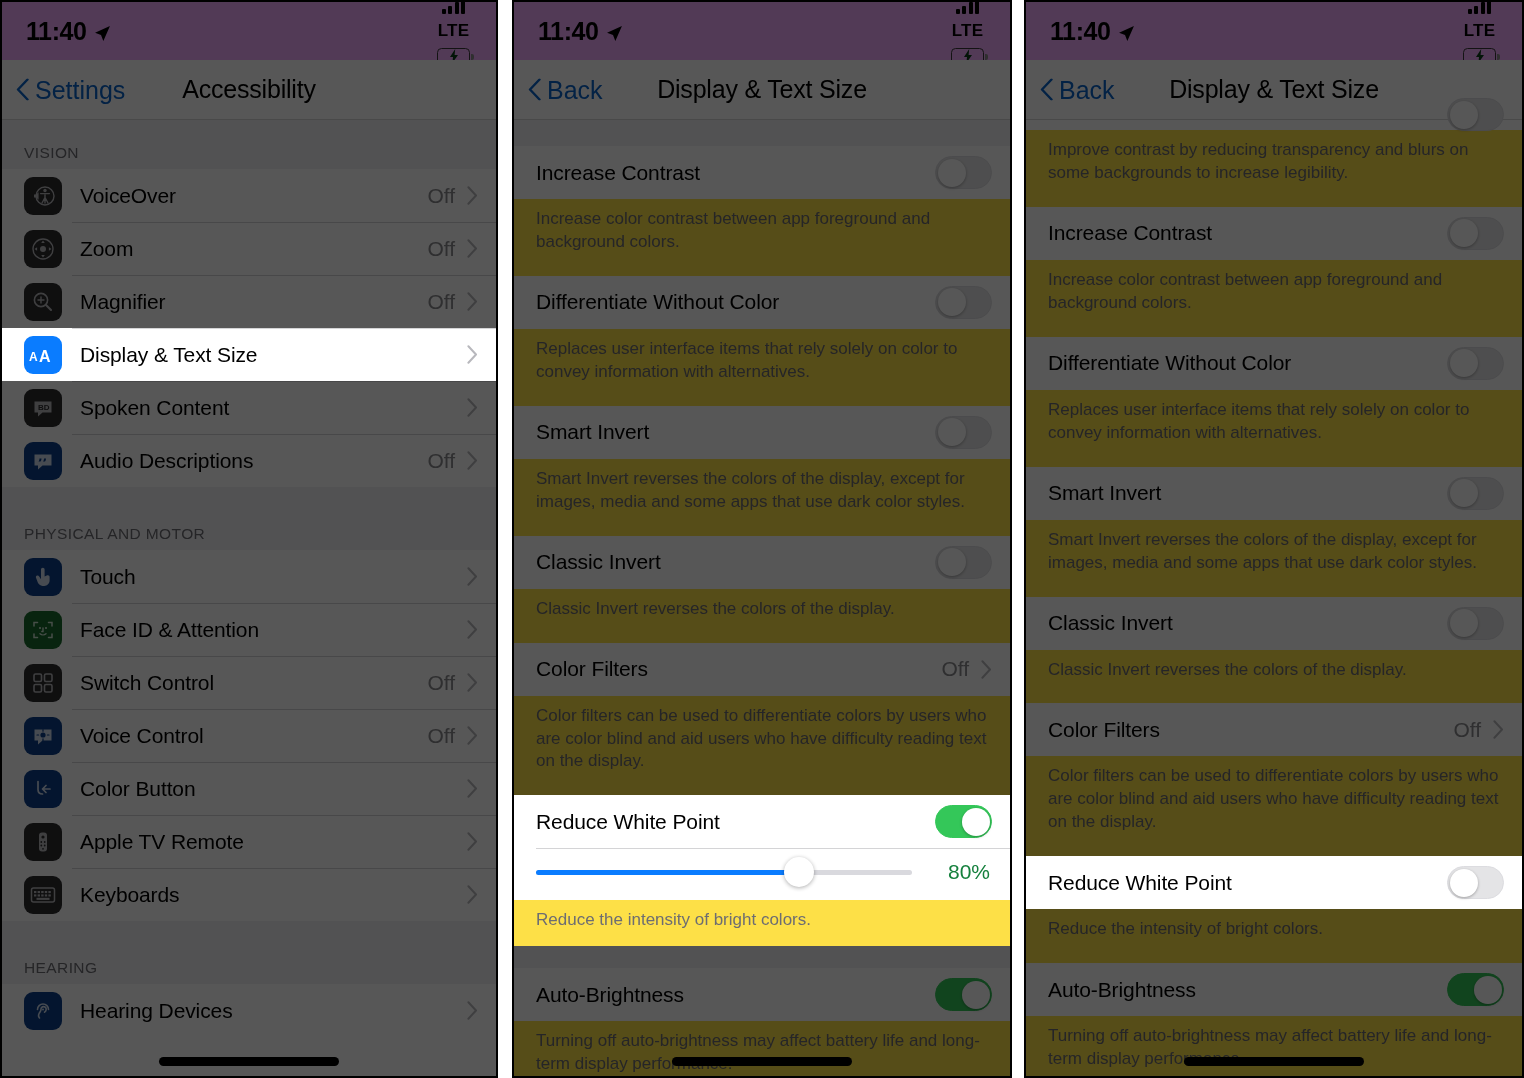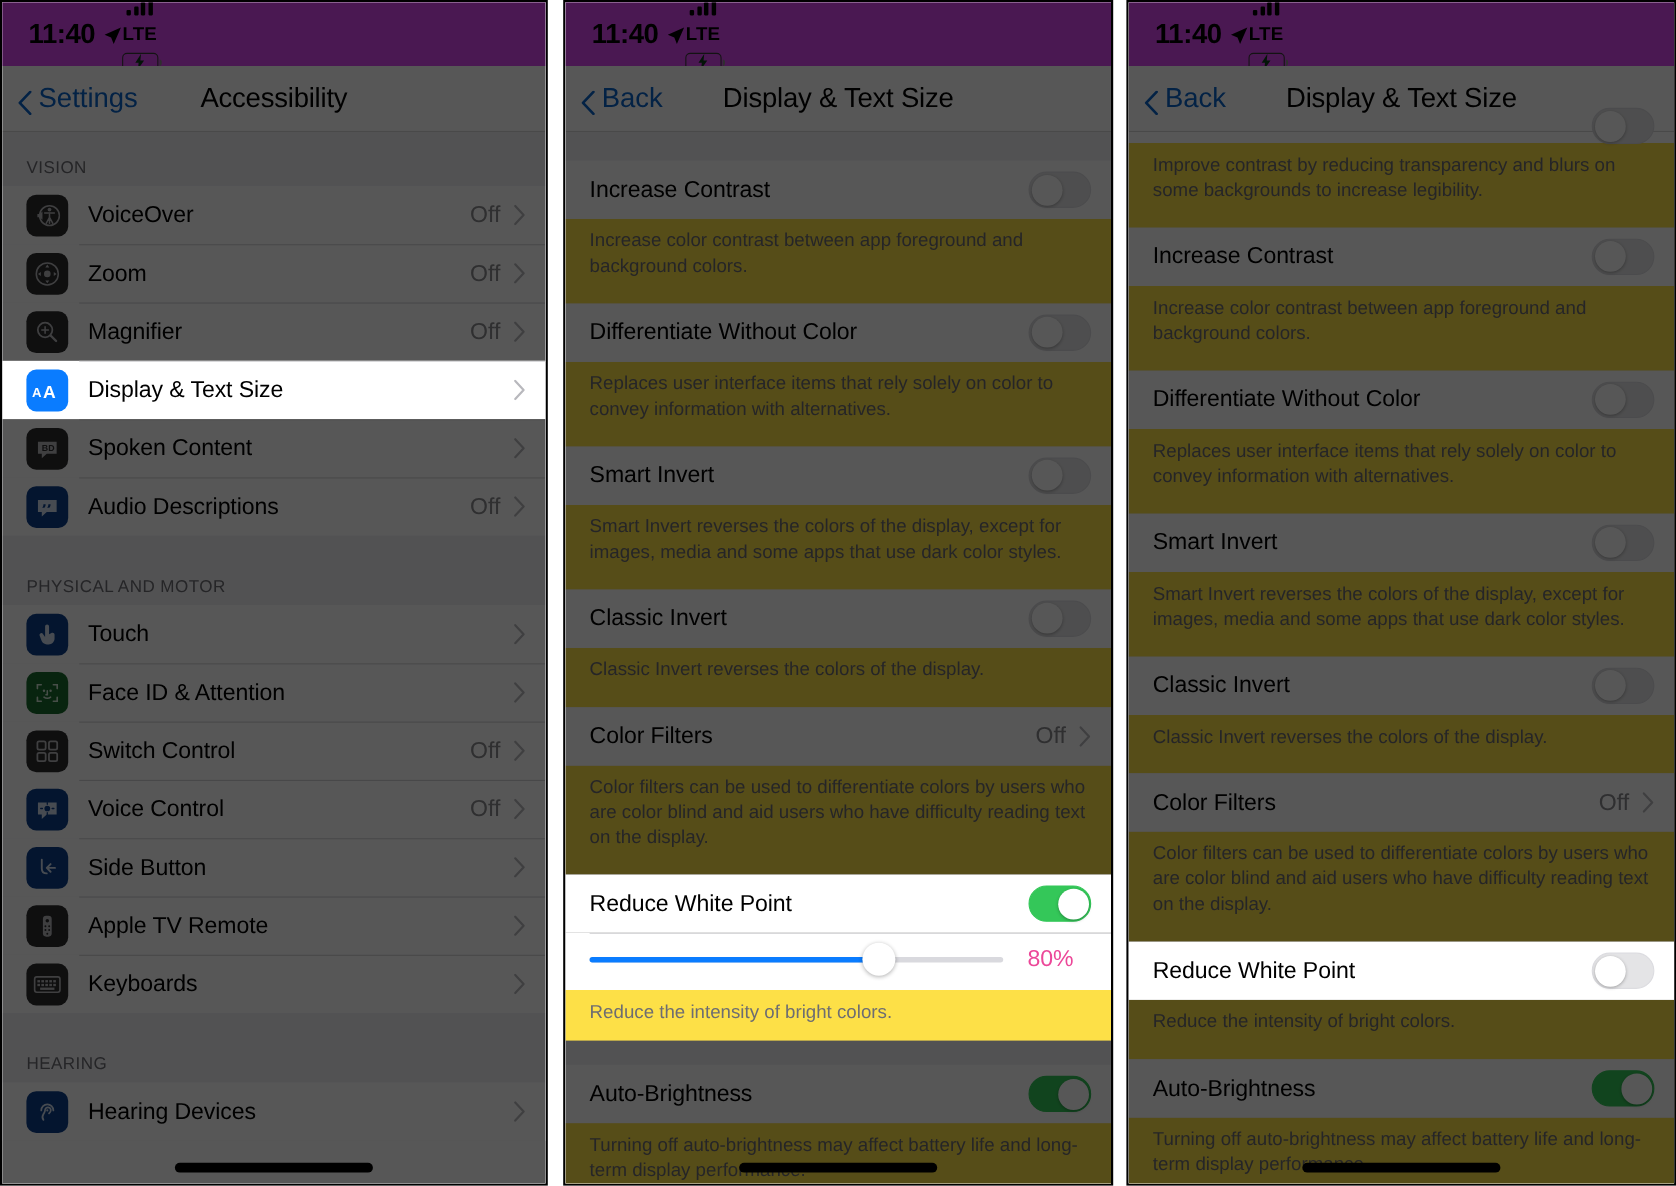--- a/index.html
+++ b/index.html
@@ -44,22 +44,23 @@
     z-index: 50;
     pointer-events: none;
   }
 
   
   .statusbar {
     position: relative;
     height: 58px;
     display: flex;
     align-items: center;
+    justify-content: space-between;
     padding: 0 26px 0 24px;
-    background: #d946ef;
+    background: #f0abfc;
   }
   .sb-left { display: flex; align-items: baseline; gap: 7px; }
   .sb-time { font-size: 25px; font-weight: 700; color: #000; letter-spacing: -0.4px; }
   .loc-icon { display: inline-block; width: 17px; height: 17px; position: relative; top: 2px; }
   .sb-right { display: flex; align-items: center; gap: 7px; flex-direction: column; }
   .bars { display: flex; align-items: flex-end; gap: 2.5px; height: 16px; }
   .bars i { display: block; width: 4px; background: #000; border-radius: 1px; }
   .bars i:nth-child(1){ height: 5px; }
   .bars i:nth-child(2){ height: 8px; }
   .bars i:nth-child(3){ height: 12px; }
@@ -89,21 +90,21 @@
     height: 60px;
     background: #ffffff;
     display: flex;
     align-items: center;
     justify-content: center;
     border-bottom: 1px solid #d7d7d7;
   }
   .nav-back {
     position: absolute; left: 14px; top: 50%;
     transform: translateY(-50%);
-    display: flex; align-items: flex-end; gap: 6px;
+    display: flex; align-items: center; gap: 6px;
     color: #0a63c9; font-size: 25px;
   }
   .chev-left { width: 13px; height: 22px; }
   .nav-title { font-size: 25px; font-weight: 400; color: #000; letter-spacing: -0.2px; }
 
   
   .list { background: #efeff4; position: relative; }
   .grp-header {
     padding: 24px 22px 7px 22px;
     font-size: 15.5px;
@@ -183,22 +184,22 @@
     position: absolute; left: 0; top: 0; bottom: 0;
     background: #0a7cff; border-radius: 3px;
   }
   .track .knob {
     position: absolute; top: 50%; transform: translate(-50%,-50%);
     width: 30px; height: 30px; border-radius: 50%;
     background: #ffffff;
     box-shadow: 0 1px 4px rgba(0,0,0,0.32);
   }
   .slider-val {
-    font-size: 21px; color: #ec4899; margin-left: 22px;
-    min-width: 56px; 
+    font-size: 21px; color: #15803d; margin-left: 22px;
+    min-width: 56px; text-align: right;
   }
 
   
   .spot { position: relative; z-index: 60; }
 
   
   .home-ind {
     position: absolute; z-index: 70;
     left: 50%; bottom: 10px; transform: translateX(-50%);
     width: 180px; height: 9px; border-radius: 5px;
@@ -404,21 +405,21 @@
             </svg>
         </div>
 
         <div class="row">
           <span class="app-icon" style="background:#0d3f8a">
             <svg width="24" height="24" viewBox="0 0 24 24">
                 <path d="M7 4.5v8c0 3 2 4.5 4.5 4.5" stroke="#cfdcee" stroke-width="1.7" fill="none" stroke-linecap="round"></path>
                 <path d="M19 12h-7M15 8.5L11.5 12 15 15.5" stroke="#cfdcee" stroke-width="1.7" fill="none" stroke-linecap="round" stroke-linejoin="round"></path>
               </svg>
           </span>
-          <span class="row-label">Side Button</span>
+          <span class="row-label">Color Button</span>
           <span class="row-value"></span>
           <svg class="chev-right" viewBox="0 0 11 19">
               <path d="M1.4 1.3L9 9.5l-7.6 8.2" stroke="#b8b8bd" stroke-width="2" fill="none" stroke-linecap="round" stroke-linejoin="round"></path>
             </svg>
         </div>
 
         <div class="row">
           <span class="app-icon" style="background:#2c2c2e">
             <svg width="24" height="24" viewBox="0 0 24 24">
                 <rect x="8" y="2.5" width="8" height="19" rx="3" fill="#b9b9bd"></rect>

